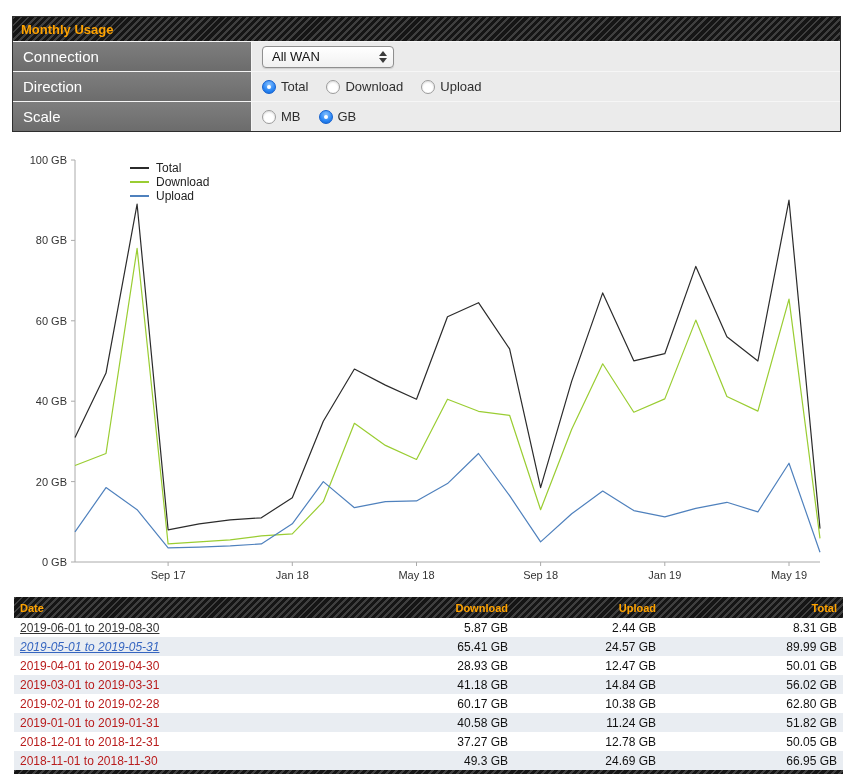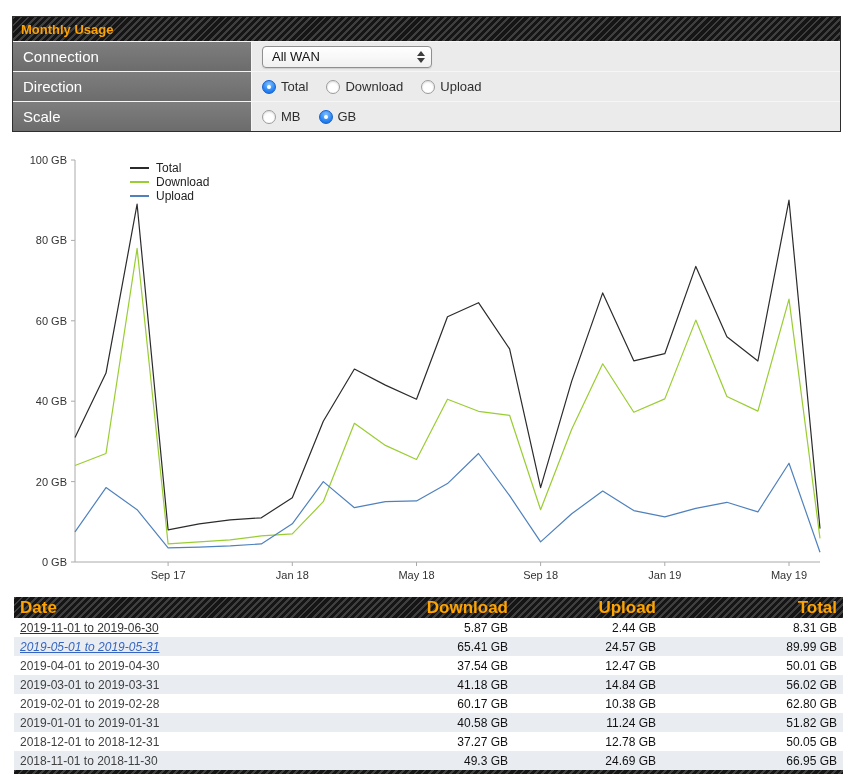--- a/index.html
+++ b/index.html
@@ -17,21 +17,21 @@
   .panel-header { height: 24px; display: flex; align-items: center; padding: 0 8px; }
   .panel-title { color: var(--accent-orange, #ffa300); font-weight: bold; font-size: 13px; }
   .form-row { display: flex; height: 30px; border-top: 1px solid #f6f6f6; }
   .form-label {
     width: 239px; background: linear-gradient(#7e7e7e, #6c6c6c); color: #fff;
     font-size: 15px; display: flex; align-items: center; padding: 0 10px;
     border-right: 1px solid #f6f6f6;
   }
   .form-content { flex: 1; background: #ebebeb; display: flex; align-items: center; padding: 0 10px; gap: 18px; }
   .select-box {
-    position: relative; width: 170px; height: 22px;
+    position: relative; width: 132px; height: 22px;
     background: linear-gradient(#ffffff, #f1f1f1);
     border: 1px solid #8f8f8f; border-radius: 4px;
     display: flex; align-items: center; padding: 0 24px 0 9px;
     box-shadow: 0 1px 1px rgba(0,0,0,0.12); cursor: default;
   }
   .select-value { font-size: 13px; color: #111; }
   .select-arrows { position: absolute; right: 6px; top: 50%; transform: translateY(-50%); display: flex; flex-direction: column; gap: 2px; }
   .select-arrows .up   { width: 0; height: 0; border-left: 4px solid transparent; border-right: 4px solid transparent; border-bottom: 5px solid #3c3c3c; }
   .select-arrows .down { width: 0; height: 0; border-left: 4px solid transparent; border-right: 4px solid transparent; border-top: 5px solid #3c3c3c; }
   .radio-option { display: flex; align-items: center; gap: 5px; font-size: 13px; color: #2e2e2e; cursor: default; }
@@ -46,31 +46,31 @@
   .radio.checked::after { content: ""; position: absolute; left: 4px; top: 4px; width: 4px; height: 4px; background: #fff; border-radius: 50%; }
   
   .chart-area { position: absolute; left: 0; top: 148px; width: 857px; height: 445px; }
   .chart-area svg { display: block; }
   text.tick { font-size: 11px; fill: #333; font-family: "Liberation Sans", sans-serif; }
   .legend { position: absolute; left: 130px; top: 13px; display: flex; flex-direction: column; }
   .legend-item { display: flex; align-items: center; gap: 7px; font-size: 12px; color: #222; height: 14px; }
   .swatch { width: 19px; height: 2px; display: inline-block; background: #999; }
   
   .usage-table { position: absolute; left: 14px; top: 597px; width: 829px; border-collapse: collapse; font-size: 12px; table-layout: fixed; }
-  .usage-table th { height: 21px; font-size: 17px; font-weight: bold; color: var(--accent-orange, #ffa300); padding: 0 6px; }
+  .usage-table th { height: 21px; font-size: 11px; font-weight: bold; color: var(--accent-orange, #ffa300); padding: 0 6px; }
   .th-date { text-align: left; }
   .th-num { text-align: right; }
   .usage-table td { padding: 2.5px 6px; color: #111; line-height: 14px; white-space: nowrap; overflow: hidden; }
   .td-num { text-align: right; }
   .usage-table tbody tr:nth-child(odd)  { background: #ffffff; }
   .usage-table tbody tr:nth-child(even) { background: #e9edf2; }
   .date-link { text-decoration: underline; cursor: pointer; }
   .date-link.dark { color: #333333; }
   .date-link.blue { color: var(--link-blue, #3565c0); font-style: italic; }
-  .date-plain { color: #404040; }
+  .date-plain { color: #b91c1c; }
   .bottom-bar { position: absolute; left: 14px; top: 770px; width: 829px; height: 10px; }
 </style>
 </head>
 <body>
 
 <div class="top-panel">
   <div class="panel-header striped">
     <span class="panel-title">Monthly Usage</span>
   </div>
 
@@ -178,34 +178,34 @@
   <thead>
     <tr class="striped">
       <th class="th-date">Date</th>
       <th class="th-num">Download</th>
       <th class="th-num">Upload</th>
       <th class="th-num">Total</th>
     </tr>
   </thead>
   <tbody>
     <tr>
-      <td class="td-date"><a class="date-link dark">2019-11-01 to 2019-06-30</a></td>
+      <td class="td-date"><a class="date-link dark">2019-06-01 to 2019-08-30</a></td>
       <td class="td-num">5.87 GB</td>
       <td class="td-num">2.44 GB</td>
       <td class="td-num">8.31 GB</td>
     </tr>
     <tr>
       <td class="td-date"><a class="date-link blue">2019-05-01 to 2019-05-31</a></td>
       <td class="td-num">65.41 GB</td>
       <td class="td-num">24.57 GB</td>
       <td class="td-num">89.99 GB</td>
     </tr>
     <tr>
       <td class="td-date"><span class="date-plain">2019-04-01 to 2019-04-30</span></td>
-      <td class="td-num">37.54 GB</td>
+      <td class="td-num">28.93 GB</td>
       <td class="td-num">12.47 GB</td>
       <td class="td-num">50.01 GB</td>
     </tr>
     <tr>
       <td class="td-date"><span class="date-plain">2019-03-01 to 2019-03-31</span></td>
       <td class="td-num">41.18 GB</td>
       <td class="td-num">14.84 GB</td>
       <td class="td-num">56.02 GB</td>
     </tr>
     <tr>

